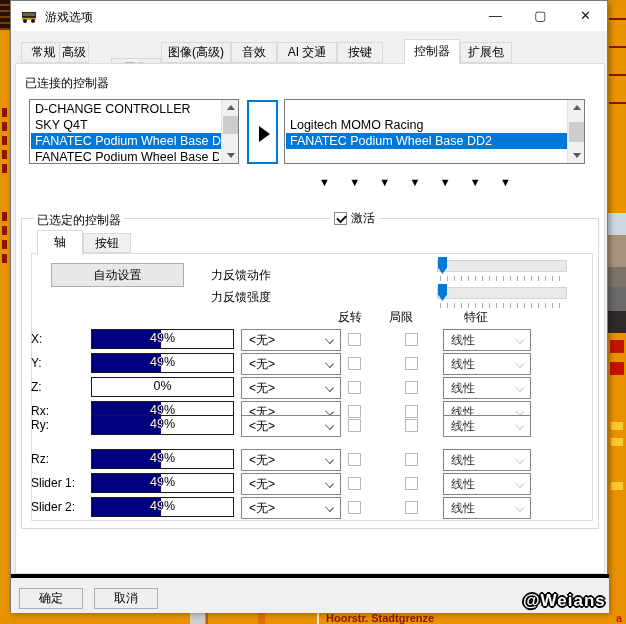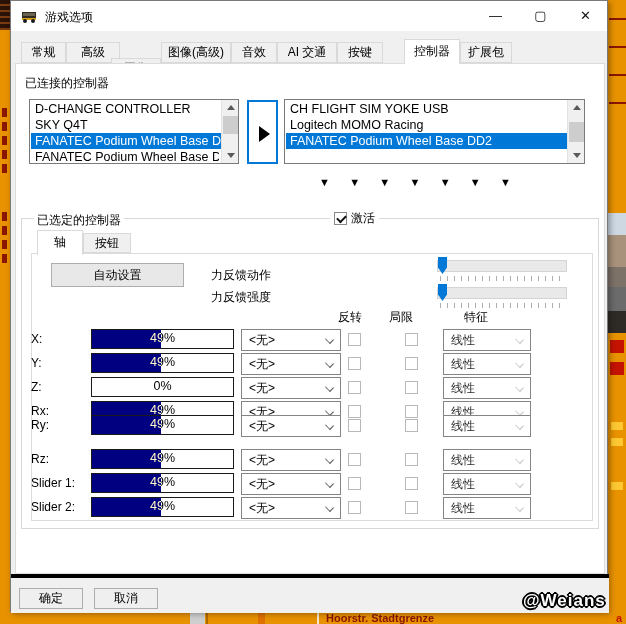--- a/index.html
+++ b/index.html
@@ -152,21 +152,21 @@
         <circle cx="4" cy="13" r="2" fill="#1a1a1a"></circle>
           <circle cx="12" cy="13" r="2" fill="#1a1a1a"></circle>
       </svg>
       <span id="title-text">游戏选项</span>
       <div class="win-btn" id="btn-min">—</div>
       <div class="win-btn" id="btn-max">▢</div>
       <div class="win-btn" id="btn-close">✕</div>
     </div>
 
     <div class="tab" style="left:10px;width:45px;">常规</div>
-    <div class="tab" style="left:55px;width:54px;">高级</div>
+    <div class="tab" style="left:48px;width:30px;">高级</div>
     <div class="tab" style="left:100px;width:50px;margin-top:16px;">图像</div>
     <div class="tab" style="left:150px;width:70px;">图像(高级)</div>
     <div class="tab" style="left:220px;width:46px;">音效</div>
     <div class="tab" style="left:266px;width:60px;">AI 交通</div>
     <div class="tab" style="left:326px;width:46px;">按键</div>
     <div class="tab active" style="left:393px;width:56px;">控制器</div>
     <div class="tab" style="left:449px;width:52px;">扩展包</div>
     <div id="tabpage"></div>
 
     <div id="lbl-connected">已连接的控制器</div>
@@ -179,21 +179,20 @@
       <div class="scrollbar">
         <div class="sb-arrow sb-up"></div>
         <div class="sb-thumb" style="top:16px;height:18px;"></div>
         <div class="sb-arrow sb-down"></div>
       </div>
     </div>
 
     <div id="transfer-btn"></div>
 
     <div class="listbox" id="list-right">
-      <div class="list-item" style="top:1px;width:279px;">CH FLIGHT SIM YOKE USB</div>
       <div class="list-item" style="top:17px;width:279px;">Logitech MOMO Racing</div>
       <div class="list-item sel" style="top:33px;width:282px;">FANATEC Podium Wheel Base DD2</div>
       <div class="scrollbar">
         <div class="sb-arrow sb-up"></div>
         <div class="sb-thumb" style="top:22px;height:20px;"></div>
         <div class="sb-arrow sb-down"></div>
       </div>
     </div>
 
 

